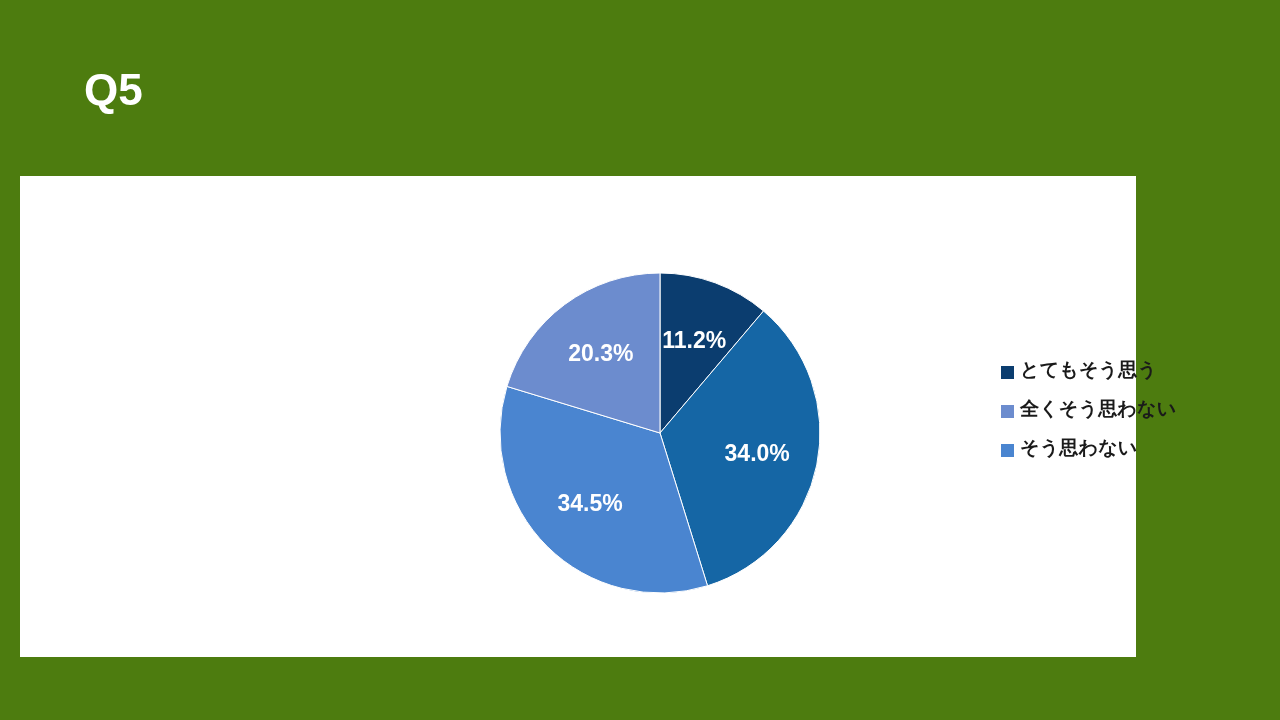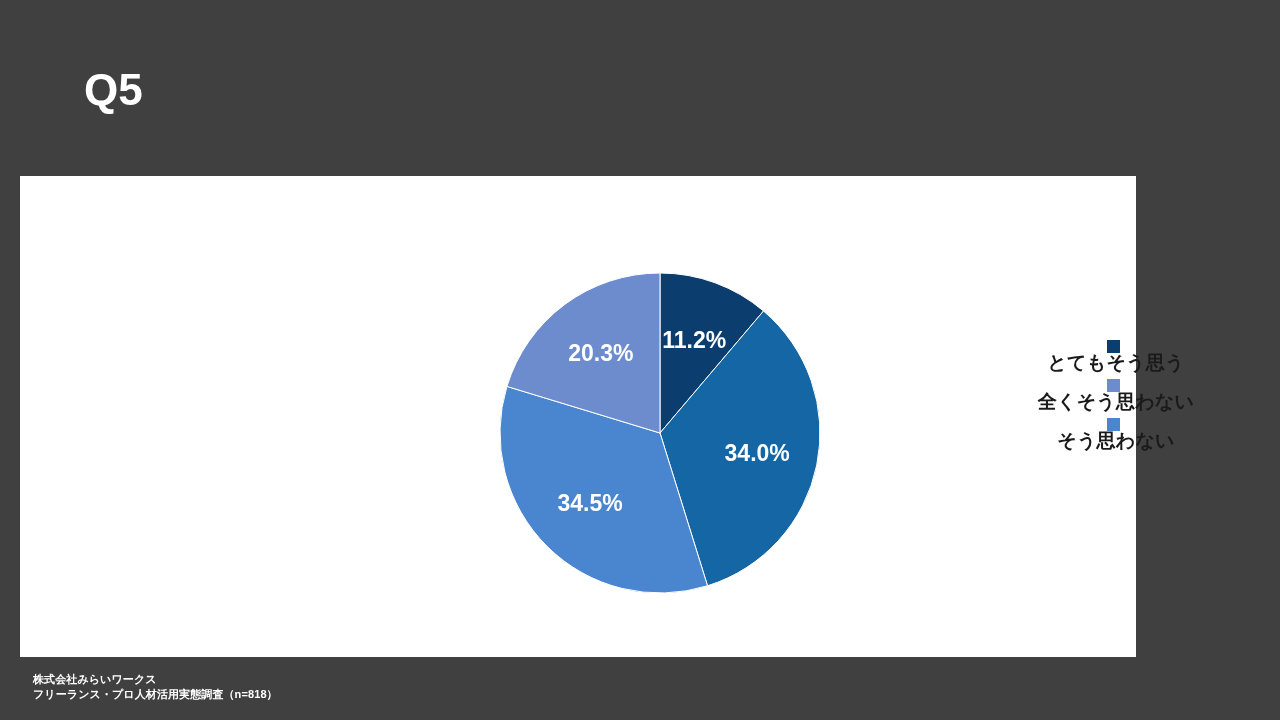--- a/index.html
+++ b/index.html
@@ -9,21 +9,21 @@
     overflow:hidden;
   }
   body {
     font-family:"Liberation Sans","DejaVu Sans",sans-serif;
     background:#084578;
     position:relative;
   }
   #slide {
     position:absolute; left:0; top:0;
     width:1280px; height:720px;
-    background:#404040;
+    background:#4d7c0f;
   }
 
   
   #header { position:absolute; left:0; top:0; width:1280px; height:176px; }
   #qnum {
     position:absolute; left:84px; top:68px;
     font-size:44px; font-weight:bold; color:#ffffff;
     letter-spacing:0px; line-height:1;
   }
   #title {
@@ -54,23 +54,22 @@
     font-size:23px; font-weight:bold; fill:#ffffff;
     text-anchor:middle; dominant-baseline:central;
   }
 
   
   #legend {
     position:absolute; left:981px; top:164px;
     width:230px;
   }
   .legend-row {
-    display:flex; align-items:center;
+    display:flex; align-items:flex-end;
     height:39px;
-    flex-direction:column;
   }
   .legend-swatch {
     width:13px; height:13px; flex:0 0 13px;
     margin-right:6px;
   }
   .legend-text {
     font-size:19px; font-weight:bold; color:#1a1a1a;
     line-height:1; white-space:nowrap;
     letter-spacing:0.2px;
   }
@@ -122,18 +121,14 @@
           <span class="legend-text">全くそう思わない</span>
         </div>
         <div class="legend-row">
           <span class="legend-swatch" style="background: rgb(74, 133, 208);"></span>
           <span class="legend-text">そう思わない</span>
         </div>
       </div>
 
   </div>
 
-  <div id="footer">
-    <div>株式会社みらいワークス</div>
-    <div>フリーランス・プロ人材活用実態調査（n=818）</div>
-  </div>
 
 </div>
 
 </body></html>

